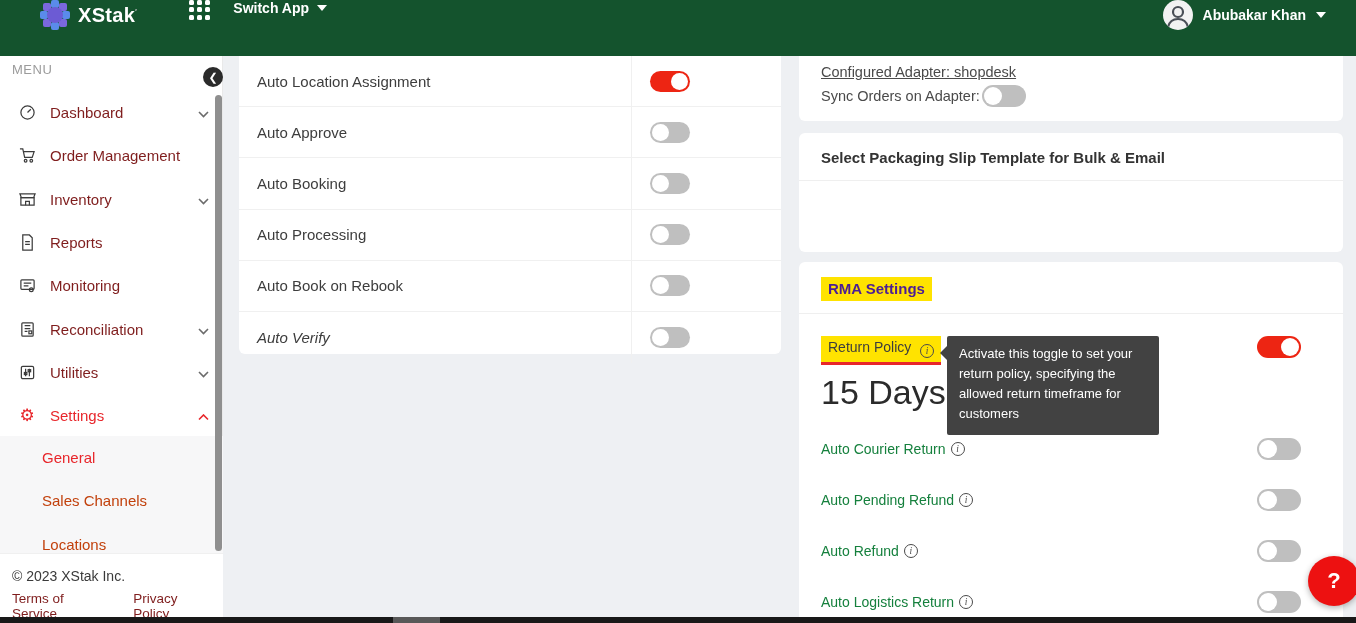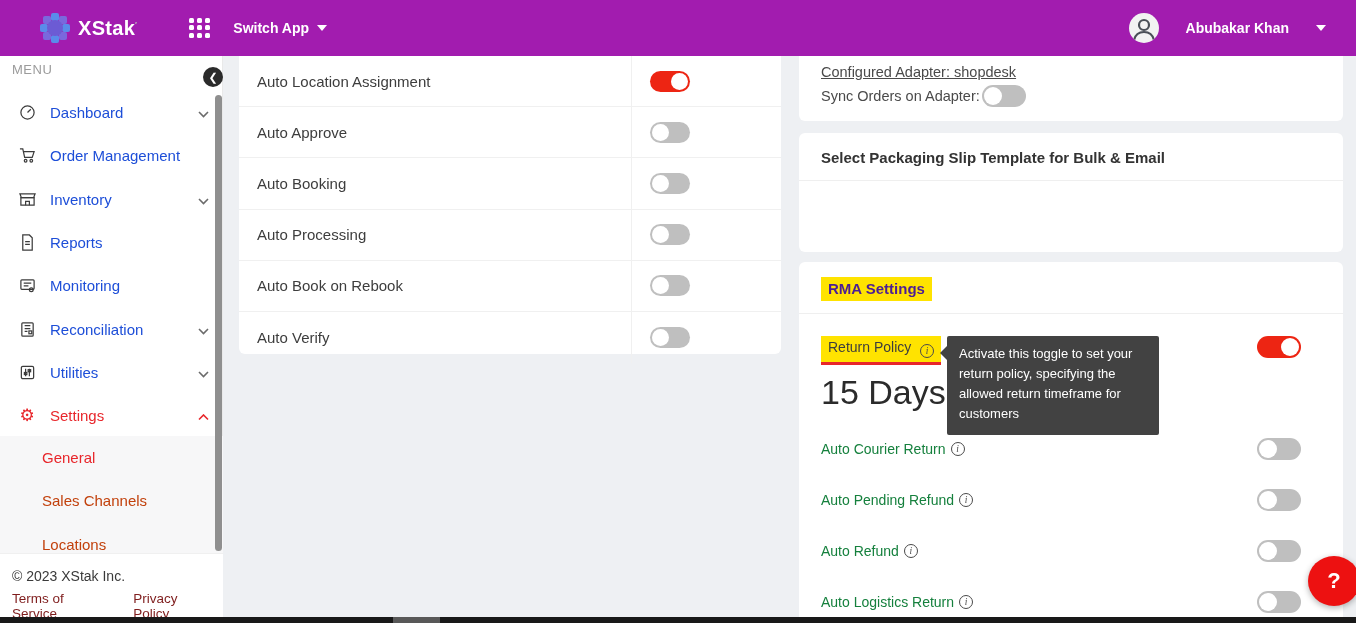--- a/index.html
+++ b/index.html
@@ -1,45 +1,45 @@
 <!DOCTYPE html>
 <html><head>
 <meta charset="utf-8">
 <style>
   * { margin:0; padding:0; box-sizing:border-box; }
   html,body { width:1356px; height:623px; overflow:hidden; }
   body { font-family:"Liberation Sans", sans-serif; background:#eef0f3; position:relative; color:#333; }
 
   
-  .header { position:absolute; left:0; top:0; width:1356px; height:56px; background:#a21caf; display:flex; align-items:center; z-index:50; }
+  .header { position:absolute; left:0; top:0; width:1356px; height:56px; background:#14532d; display:flex; align-items:flex-start; z-index:50; }
   .logo-wrap { display:flex; align-items:center; margin-left:40px; }
   .logo-flower { position:relative; width:30px; height:30px; }
   .logo-flower .petal { position:absolute; width:8px; height:8px; border-radius:2px; background:#5a8bea; }
   .logo-flower .petal.p1 { left:11px; top:0; } .logo-flower .petal.p2 { left:11px; bottom:0; }
   .logo-flower .petal.p3 { left:0; top:11px; } .logo-flower .petal.p4 { right:0; top:11px; }
   .logo-flower .petal.diag { background:#7a68dd; }
   .logo-flower .petal.p5 { left:3px; top:3px; } .logo-flower .petal.p6 { right:3px; top:3px; }
   .logo-flower .petal.p7 { left:3px; bottom:3px; } .logo-flower .petal.p8 { right:3px; bottom:3px; }
   .logo-flower .core { position:absolute; left:7px; top:7px; width:16px; height:16px; border-radius:50%; background:#6c5bd4; }
   .brand { color:#fff; font-size:20px; font-weight:bold; margin-left:8px; letter-spacing:.3px; }
   .brand sup { font-size:8px; color:#bbb; }
   .grid-icon { margin-left:52px; width:22px; height:20px; display:grid; grid-template-columns:repeat(3,1fr); gap:2px; cursor:pointer; }
   .grid-icon span { width:5px; height:5px; background:#fff; border-radius:1.5px; }
   .switch-app { color:#fff; font-size:14px; font-weight:bold; margin-left:22px; display:flex; align-items:center; gap:8px; cursor:pointer; }
   .caret-down { width:0; height:0; border-left:5px solid transparent; border-right:5px solid transparent; border-top:6px solid #fff; }
-  .header-right { margin-left:auto; margin-right:30px; display:flex; align-items:center; gap:27px; cursor:pointer; }
+  .header-right { margin-left:auto; margin-right:30px; display:flex; align-items:center; gap:10px; cursor:pointer; }
   .avatar { width:30px; height:30px; border-radius:50%; background:#f2f2f2; display:flex; align-items:center; justify-content:center; overflow:hidden; }
   .user-name { color:#fff; font-size:14px; font-weight:bold; }
 
   
   .sidebar { position:absolute; left:0; top:56px; width:223px; height:561px; background:#fff; border-right:1px solid #e9e9e9; z-index:10; }
   .menu-label { position:absolute; left:12px; top:6px; font-size:13px; color:#9b9b9b; letter-spacing:.5px; }
   .collapse-btn { position:absolute; left:203px; top:11px; width:20px; height:20px; border-radius:50%; background:#2b2b2b; color:#fff; font-size:11px; display:flex; align-items:center; justify-content:center; cursor:pointer; z-index:12; }
   .nav { position:absolute; left:0; top:35px; width:223px; }
-  .nav-item { height:43.3px; display:flex; align-items:center; padding:0 14px 0 18px; cursor:pointer; font-size:15px; color:#1d4ed8; }
+  .nav-item { height:43.3px; display:flex; align-items:center; padding:0 14px 0 18px; cursor:pointer; font-size:15px; color:#7f1d1d; }
   .nav-item .nico { width:18px; height:18px; margin-right:14px; display:flex; align-items:center; justify-content:center; flex:0 0 18px; }
   .nav-item .nico svg { stroke:#3c3c3c; fill:none; stroke-width:1.3; }
   .nav-item .chev { margin-left:auto; }
   .chev svg { stroke:#6b6b6b; fill:none; stroke-width:1.6; }
   .nav-item.active { color:#e8262b; }
   .nav-item.active .gear-glyph { color:#e8262b; }
   .nav-item.active .chev svg { stroke:#e8262b; }
   .gear-glyph { font-size:17px; line-height:1; color:#3c3c3c; font-family:"DejaVu Sans", sans-serif; }
   .submenu { position:absolute; left:0; top:380px; width:223px; height:181px; background:#f7f7f8; }
   .sub-item { height:43.3px; display:flex; align-items:center; padding-left:42px; font-size:15px; color:#c2410c; cursor:pointer; }
@@ -49,21 +49,21 @@
   .copyright { font-size:14px; color:#3a3a3a; }
   .side-links { display:flex; gap:28px; margin-top:7px; }
   .side-links a { font-size:13.5px; color:#7f1d1d; text-decoration:none; cursor:pointer; }
 
   
   .card { position:absolute; background:#fff; border-radius:0 0 6px 6px; }
 
   
   .auto-panel { left:239px; top:56px; width:542px; height:298px; border-radius:0 0 6px 6px; }
   .auto-row { height:51.2px; display:flex; align-items:center; border-bottom:1px solid #f0f0f0; position:relative; }
-  .auto-row:last-child { border-bottom:none; }
+  .auto-row:last-child { border-bottom:none;font-style:italic; }
   .auto-row .lbl { padding-left:18px; font-size:15px; color:#3d3d3d; }
   .auto-row .vline { position:absolute; left:392px; top:0; bottom:0; width:1px; background:#f0f0f0; }
   .auto-row .tgl { position:absolute; left:411px; }
 
   
   .toggle { width:40px; height:21px; border-radius:11px; background:#bfbfbf; position:relative; cursor:pointer; display:inline-block; vertical-align:middle; }
   .toggle .knob { position:absolute; top:2px; left:2px; width:17px; height:17px; border-radius:50%; background:#fff; }
   .toggle.on { background:#ed2513; }
   .toggle.on .knob { left:auto; right:2px; }
   .toggle.big { width:44px; height:22px; }

